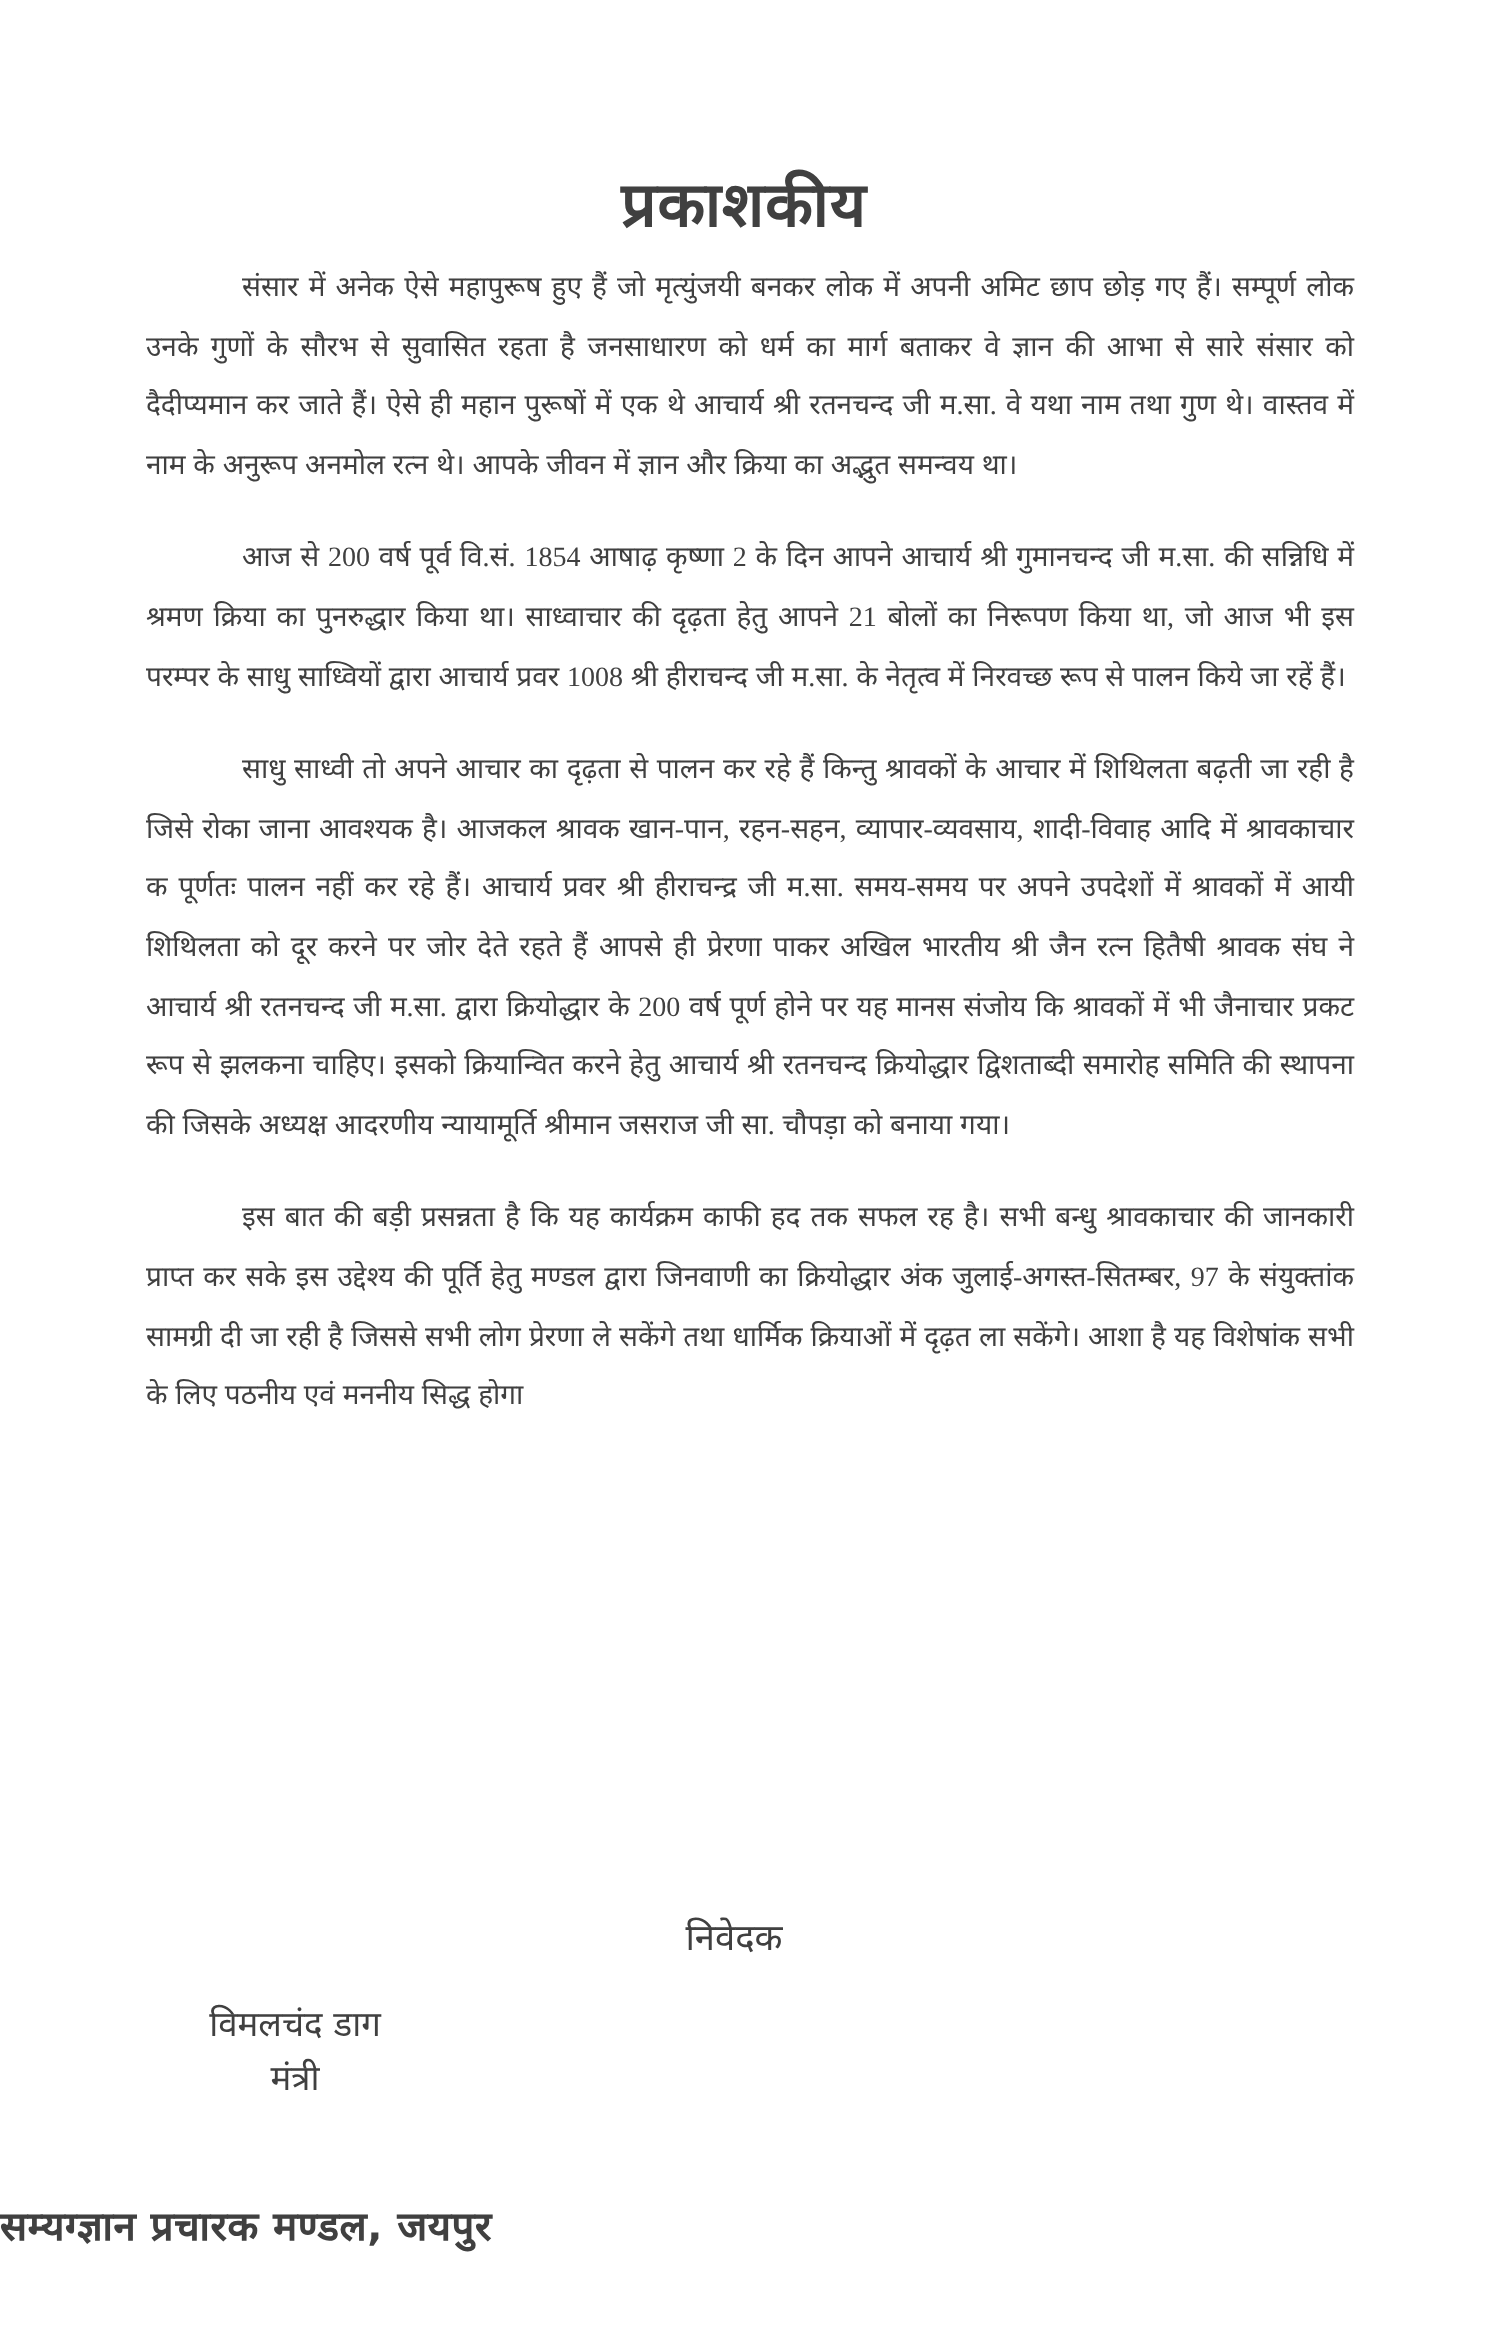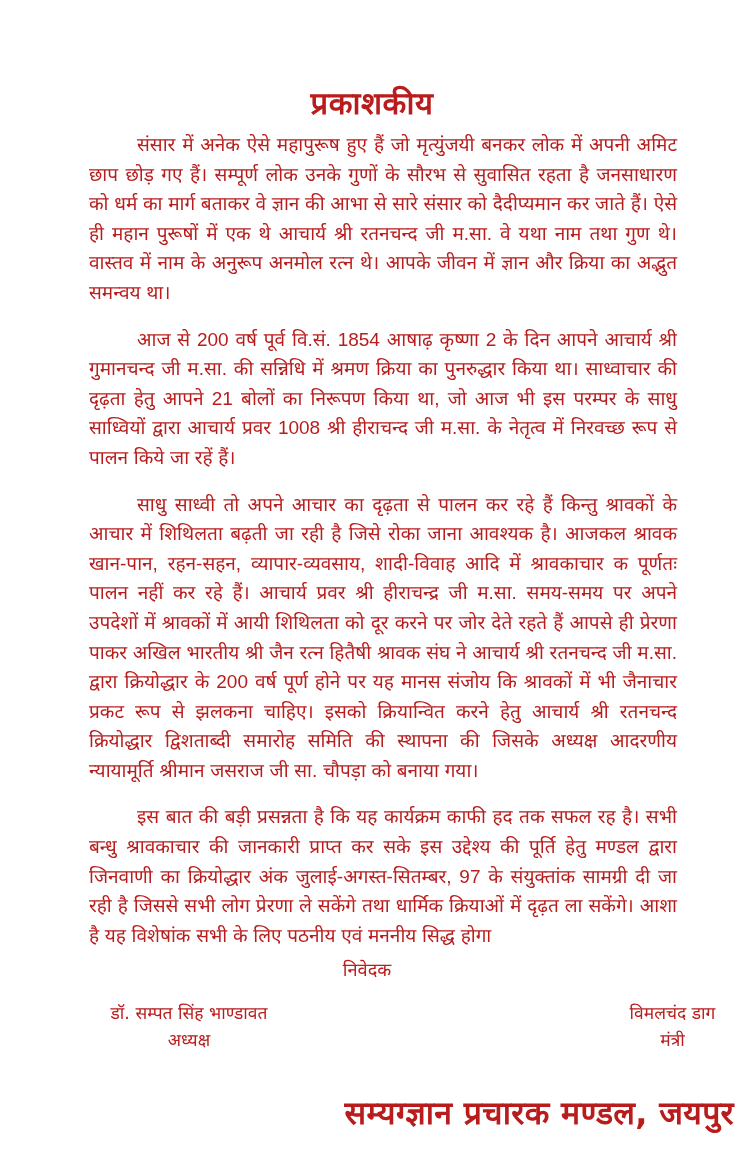--- a/index.html
+++ b/index.html
@@ -7,21 +7,21 @@
     margin: 0;
     padding: 0;
     background: #ffffff;
   }
   .page {
     position: relative;
     width: 744px;
     height: 1170px;
     margin: 0 auto;
     background: #ffffff;
-    color: #b91c1c;
+    color: #404040;
     font-family: "Liberation Sans", "DejaVu Sans", sans-serif;
     overflow: hidden;
     box-sizing: border-box;
   }
 
   
   .doc-title {
     position: absolute;
     top: 62px;
     left: 0;
@@ -35,23 +35,23 @@
   }
 
   
   .body-block {
     position: absolute;
     top: 130px;
     left: 73px;
     width: 604px;
   }
   .para {
-    margin: 0 0 17px 16px;
-    font-family: Liberation Sans, sans-serif;
-    font-size: 19px;
+    margin: 0 0 17px 0;
+    font-family: Liberation Serif, serif;
+    font-size: 14px;
     line-height: 29.6px;
     text-align: justify;
     text-justify: inter-word;
     text-indent: 48px;
     white-space: normal;
     word-spacing: 0.4px;
   }
   .para:last-child { margin-bottom: 0; }
 
   
@@ -88,24 +88,24 @@
   .signature.third  { flex: 0 0 175px; margin-right: -16px; }
   .sig-name { display: block; white-space: nowrap; }
   .sig-role { display: block; }
 
   
   .publisher-footer {
     position: absolute;
     top: 1097px;
     left: 0;
     width: 744px;
-    text-align: right;
+    text-align: left;
     font-family: "DejaVu Sans", "Liberation Sans", sans-serif;
     font-weight: 700;
-    font-size: 32px;
+    font-size: 20px;
     line-height: 32px;
     letter-spacing: 0.3px;
     padding-right: 10px;
     box-sizing: border-box;
   }
 </style>
 </head>
 <body>
 
 <div class="page">
@@ -116,24 +116,20 @@
     <p class="para">संसार में अनेक ऐसे महापुरूष हुए हैं जो मृत्युंजयी बनकर लोक में अपनी अमिट छाप छोड़ गए हैं। सम्पूर्ण लोक उनके गुणों के सौरभ से सुवासित रहता है जनसाधारण को धर्म का मार्ग बताकर वे ज्ञान की आभा से सारे संसार को दैदीप्यमान कर जाते हैं। ऐसे ही महान पुरूषों में एक थे आचार्य श्री रतनचन्द जी म.सा. वे यथा नाम तथा गुण थे। वास्तव में नाम के अनुरूप अनमोल रत्न थे। आपके जीवन में ज्ञान और क्रिया का अद्भुत समन्वय था।</p>
     <p class="para">आज से 200 वर्ष पूर्व वि.सं. 1854 आषाढ़ कृष्णा 2 के दिन आपने आचार्य श्री गुमानचन्द जी म.सा. की सन्निधि में श्रमण क्रिया का पुनरुद्धार किया था। साध्वाचार की दृढ़ता हेतु आपने 21 बोलों का निरूपण किया था, जो आज भी इस परम्पर के साधु साध्वियों द्वारा आचार्य प्रवर 1008 श्री हीराचन्द जी म.सा. के नेतृत्व में निरवच्छ रूप से पालन किये जा रहें हैं।</p>
     <p class="para">साधु साध्वी तो अपने आचार का दृढ़ता से पालन कर रहे हैं किन्तु श्रावकों के आचार में शिथिलता बढ़ती जा रही है जिसे रोका जाना आवश्यक है। आजकल श्रावक खान-पान, रहन-सहन, व्यापार-व्यवसाय, शादी-विवाह आदि में श्रावकाचार क पूर्णतः पालन नहीं कर रहे हैं। आचार्य प्रवर श्री हीराचन्द्र जी म.सा. समय-समय पर अपने उपदेशों में श्रावकों में आयी शिथिलता को दूर करने पर जोर देते रहते हैं आपसे ही प्रेरणा पाकर अखिल भारतीय श्री जैन रत्न हितैषी श्रावक संघ ने आचार्य श्री रतनचन्द जी म.सा. द्वारा क्रियोद्धार के 200 वर्ष पूर्ण होने पर यह मानस संजोय कि श्रावकों में भी जैनाचार प्रकट रूप से झलकना चाहिए। इसको क्रियान्वित करने हेतु आचार्य श्री रतनचन्द क्रियोद्धार द्विशताब्दी समारोह समिति की स्थापना की जिसके अध्यक्ष आदरणीय न्यायामूर्ति श्रीमान जसराज जी सा. चौपड़ा को बनाया गया।</p>
     <p class="para">इस बात की बड़ी प्रसन्नता है कि यह कार्यक्रम काफी हद तक सफल रह है। सभी बन्धु श्रावकाचार की जानकारी प्राप्त कर सके इस उद्देश्य की पूर्ति हेतु मण्डल द्वारा जिनवाणी का क्रियोद्धार अंक जुलाई-अगस्त-सितम्बर, 97 के संयुक्तांक सामग्री दी जा रही है जिससे सभी लोग प्रेरणा ले सकेंगे तथा धार्मिक क्रियाओं में दृढ़त ला सकेंगे। आशा है यह विशेषांक सभी के लिए पठनीय एवं मननीय सिद्ध होगा</p>
   </div>
 
   <div class="closing-word">निवेदक</div>
 
   <div class="signature-row">
 
-    <div class="signature first">
-      <span class="sig-name">डॉ. सम्पत सिंह भाण्डावत</span>
-      <span class="sig-role">अध्यक्ष</span>
-    </div>
 
 
     <div class="signature third">
       <span class="sig-name">विमलचंद डाग</span>
       <span class="sig-role">मंत्री</span>
     </div>
 
   </div>
 
   <div class="publisher-footer">सम्यग्ज्ञान प्रचारक मण्डल, जयपुर</div>

